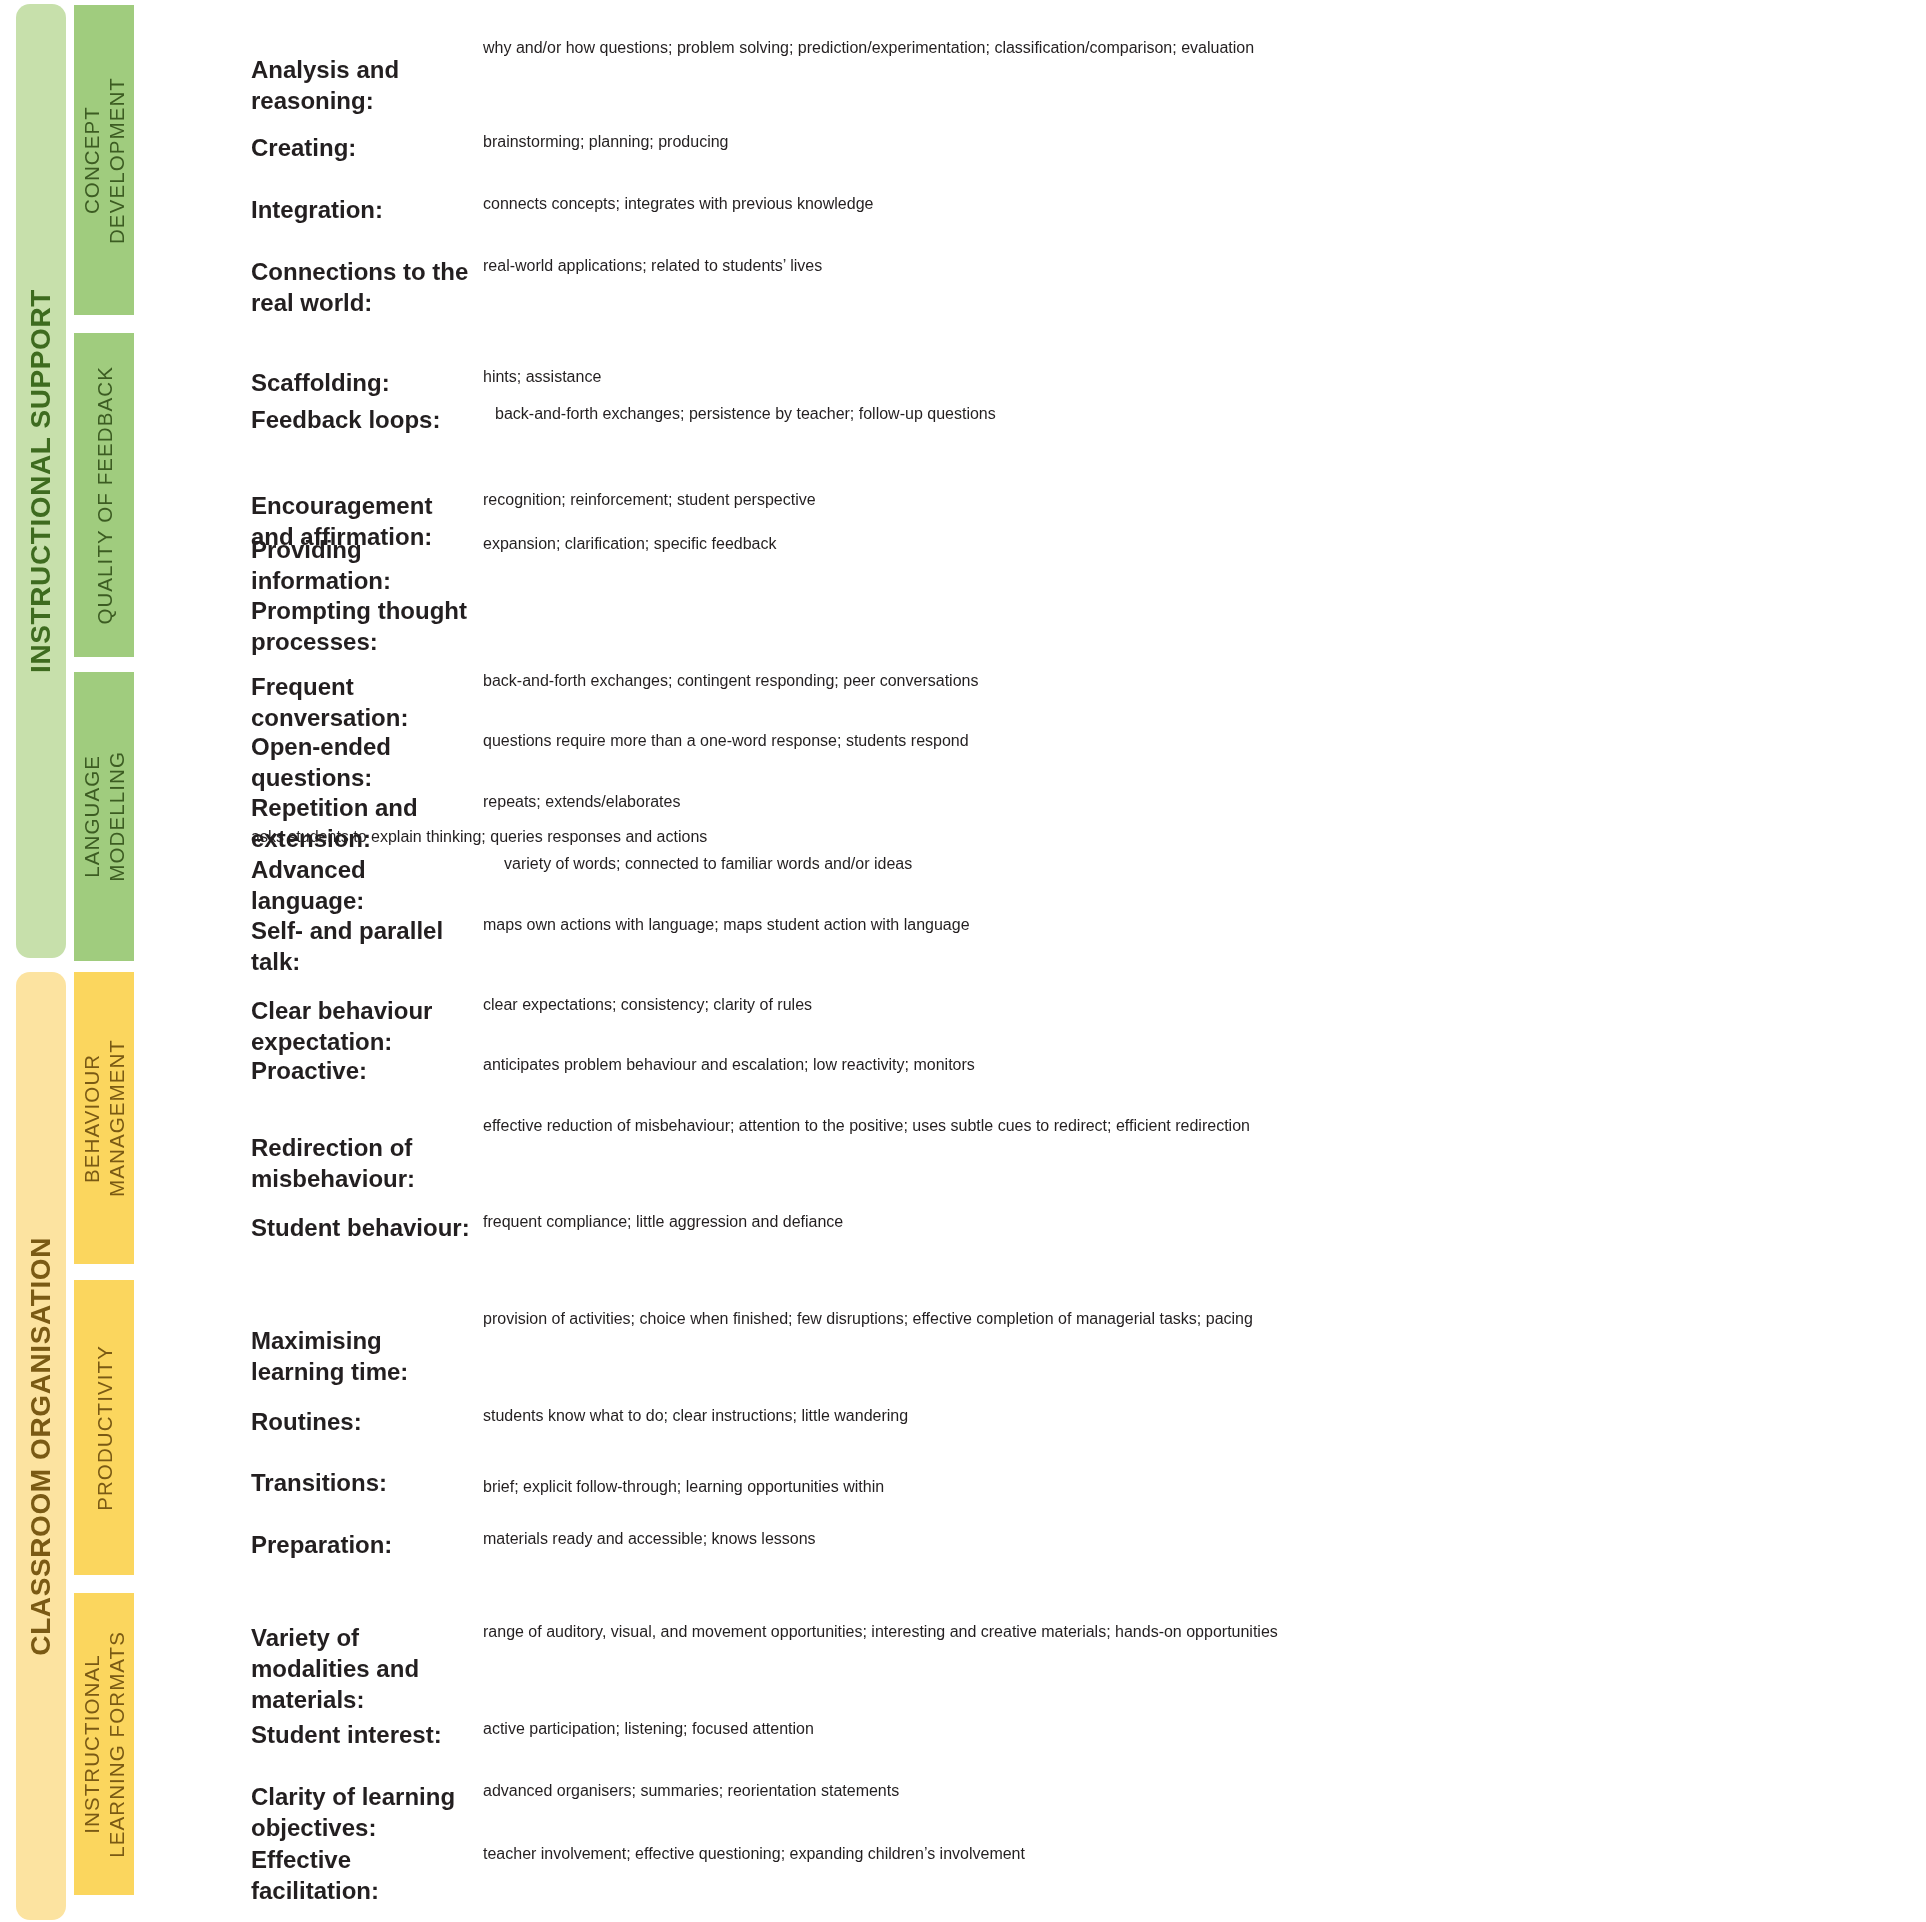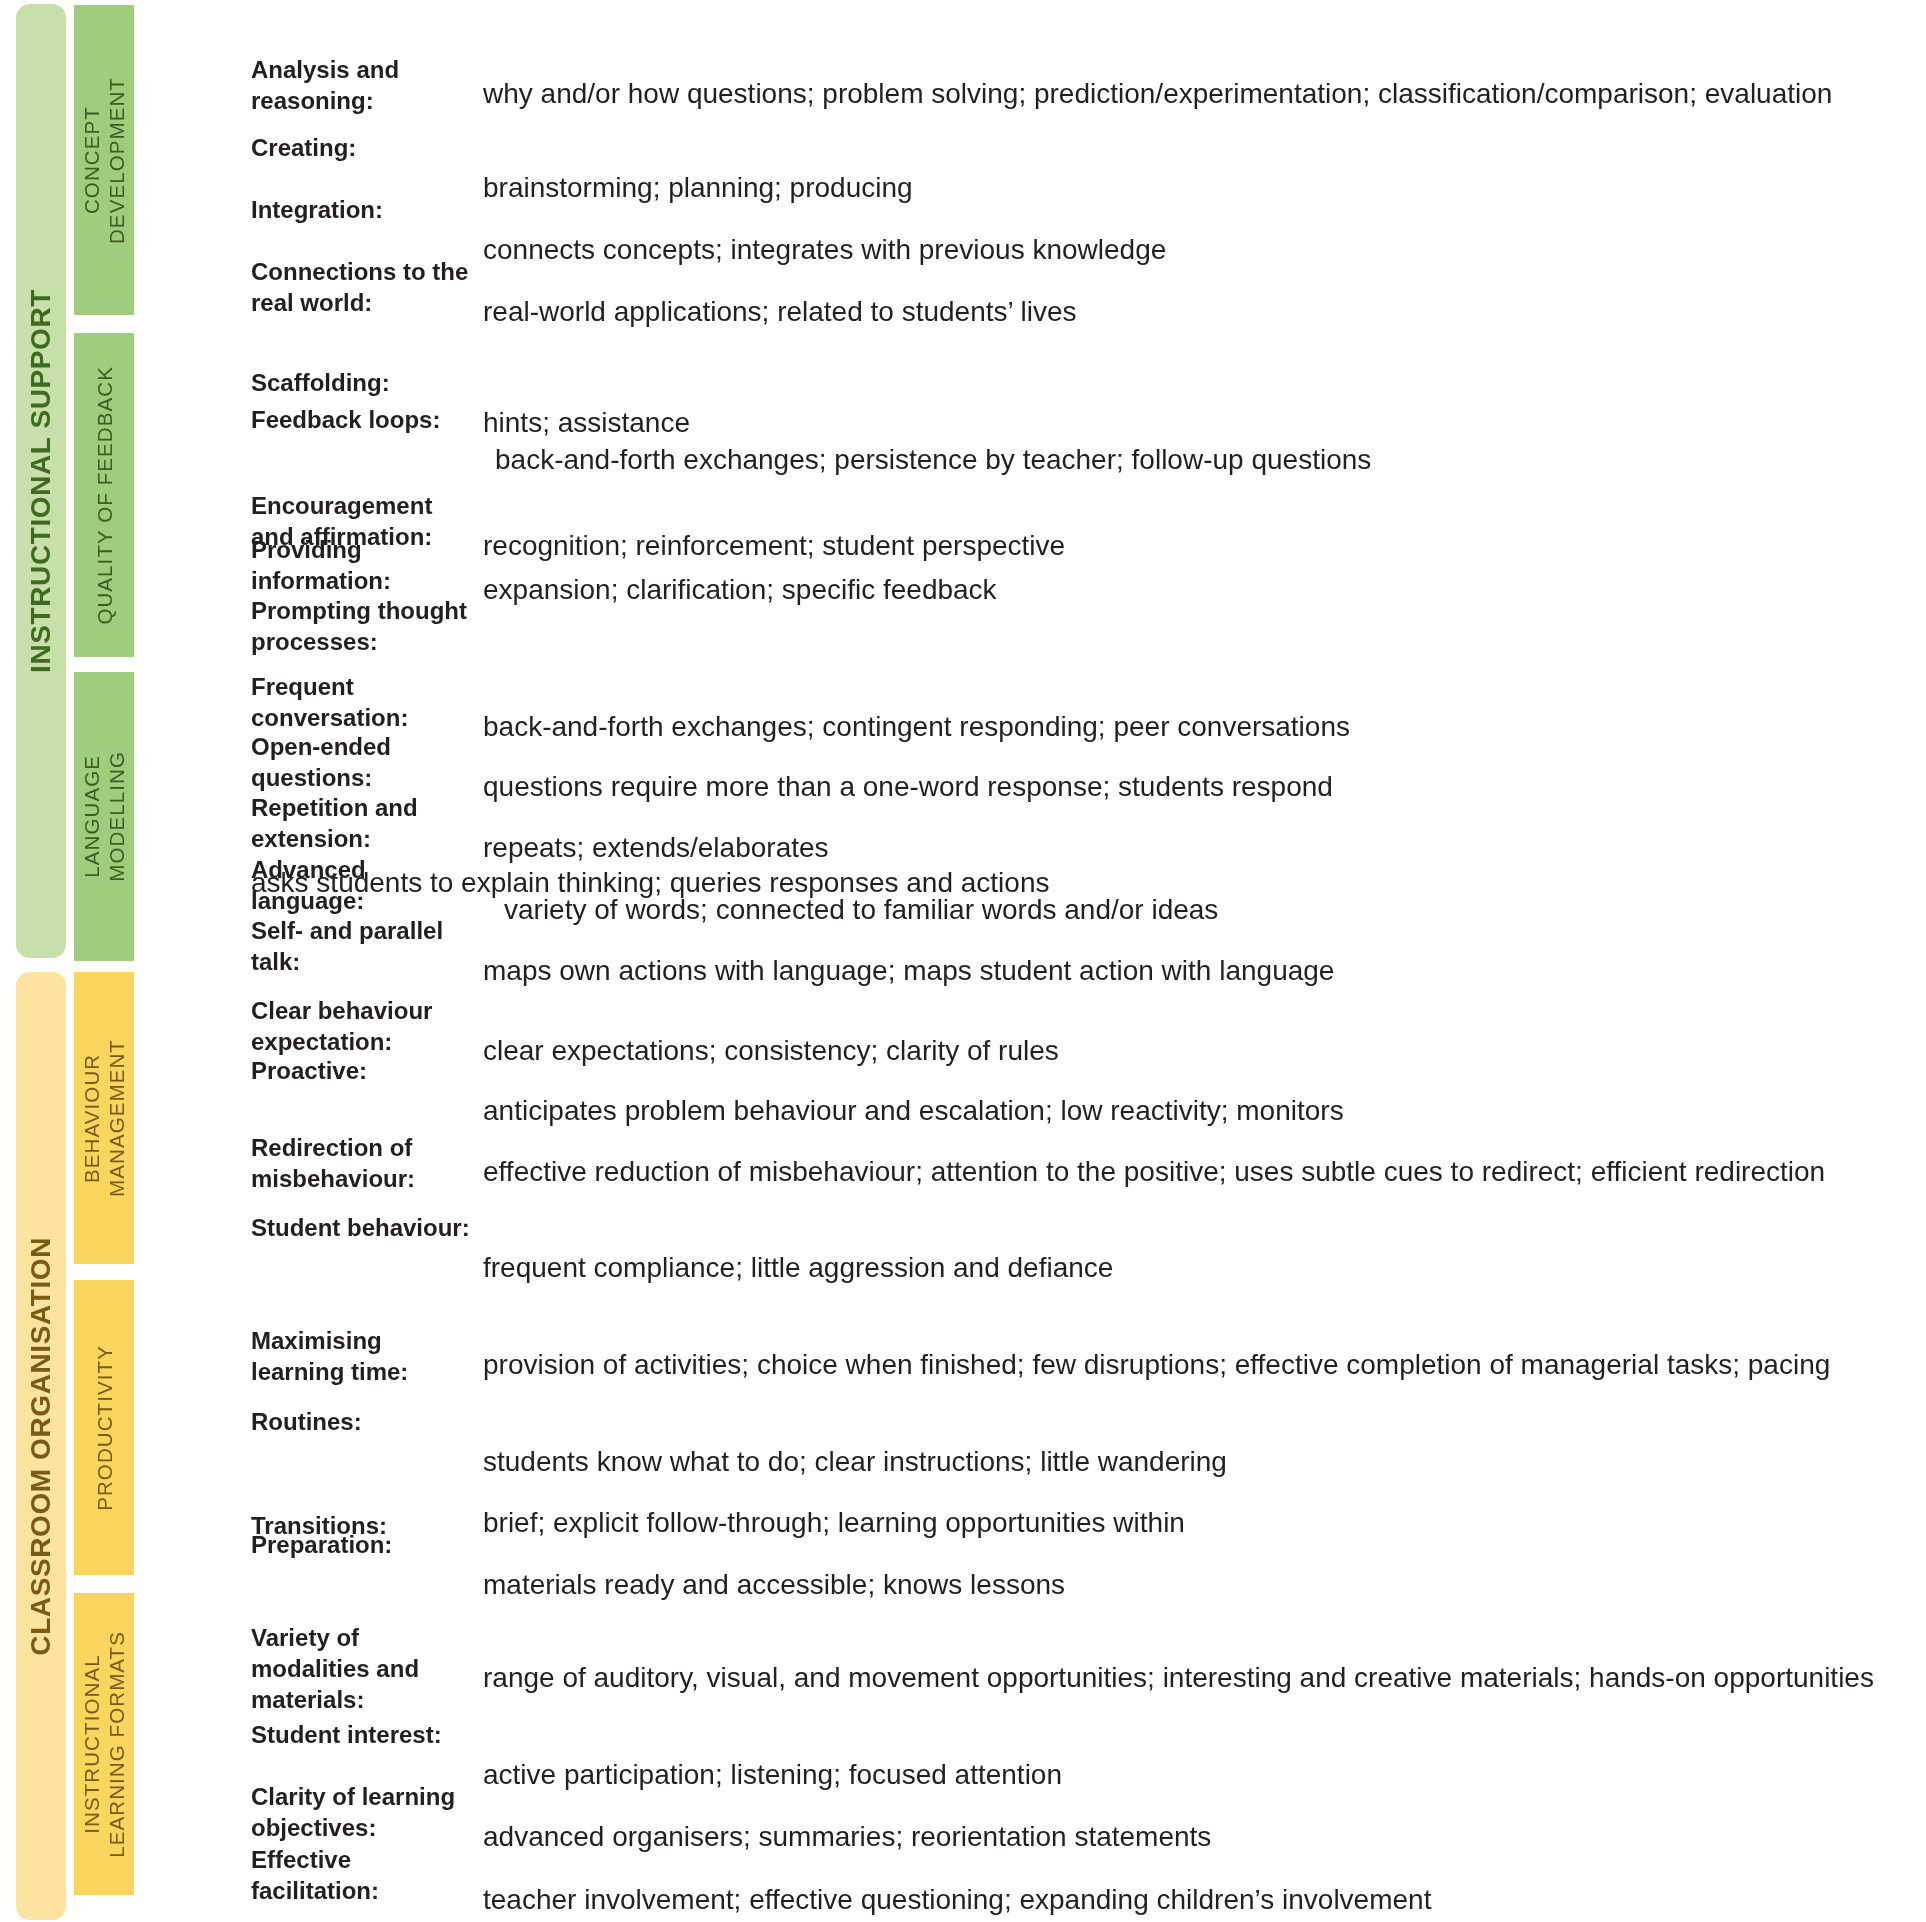--- a/index.html
+++ b/index.html
@@ -86,24 +86,23 @@
     flex:0 0 232px;
     font-size:24px;
     line-height:1.30;
     color:#231f20;
     padding-right:9.7px;
     box-sizing:border-box;
     font-weight:bold;
   }
   .row .rdesc{
     flex:1 1 auto;
-    font-size:28px;
+    font-size:16px;
     line-height:1.30;
     color:#231f20;
-    margin-top:38px;
   }
   
   .row.two .rlabel{ padding-top:0; }
   .row.two.mid .rlabel{ padding-top:16px; }
 </style>
 </head>
 <body>
 
 <div class="sheet">
 

